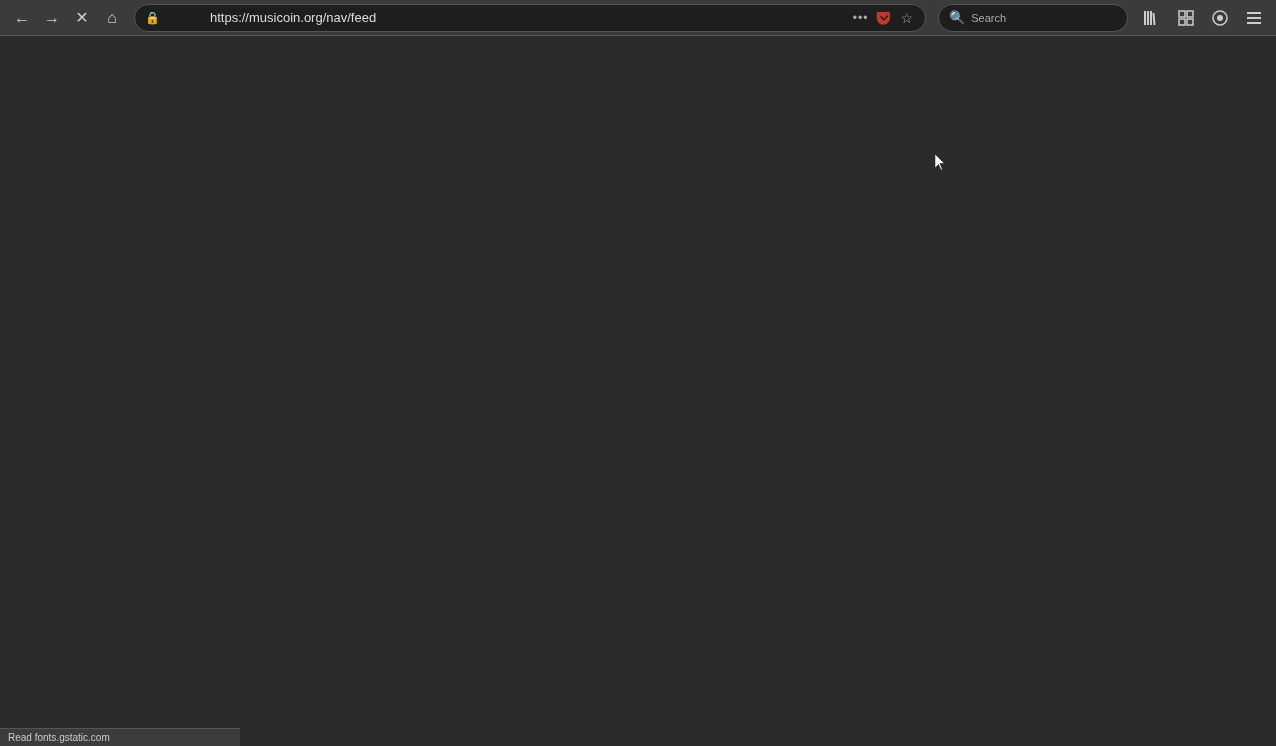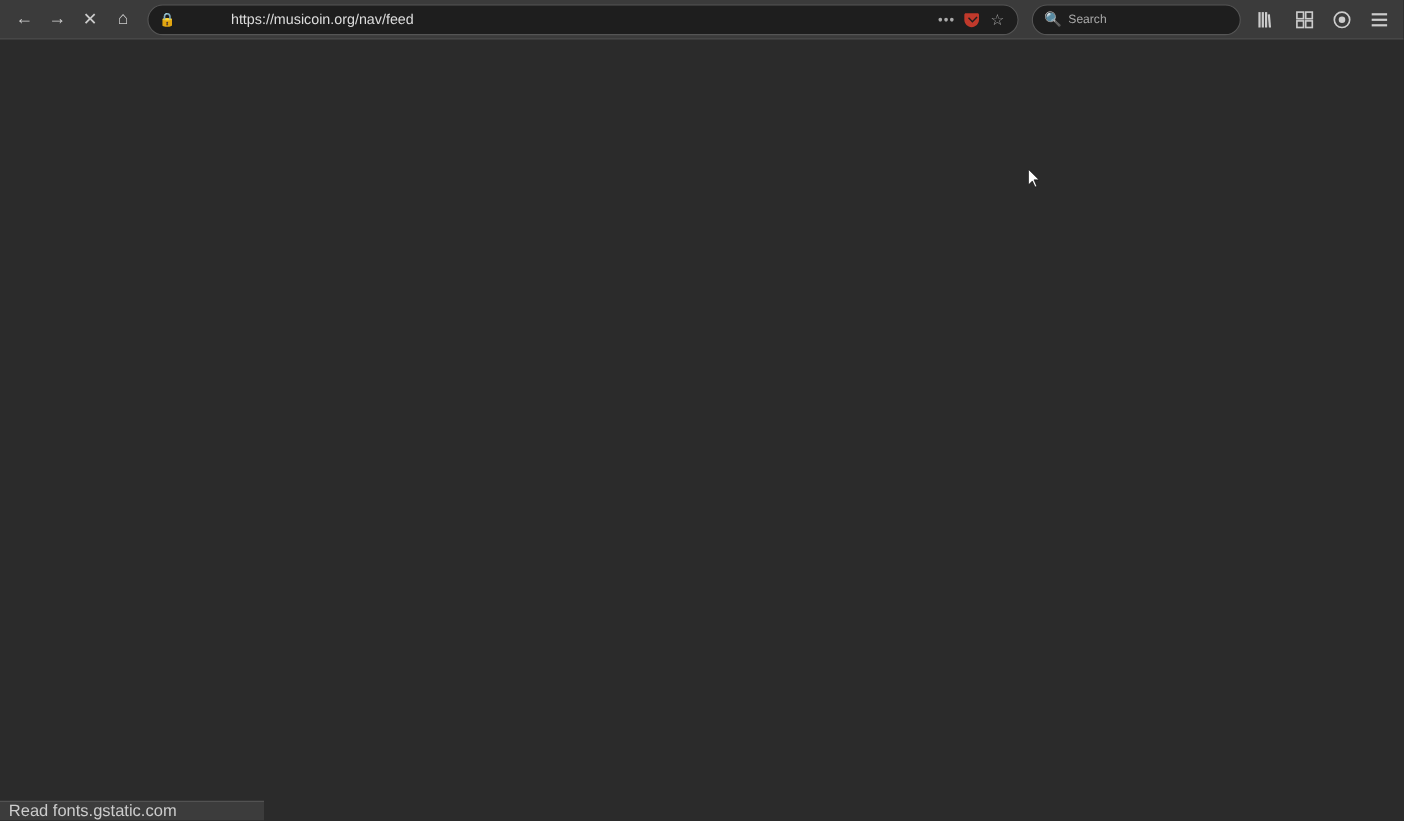--- a/index.html
+++ b/index.html
@@ -159,21 +159,21 @@
       height: 18px;
       background: #3c3c3c;
       border-top: 1px solid #555;
       display: flex;
       align-items: center;
       padding: 0 8px;
     }
 
     .status-text {
       color: #ccc;
-      font-size: 15px;
+      font-size: 10px;
     }
 
     
     .cursor {
       position: absolute;
       top: 118px;
       left: 935px;
       width: 12px;
       height: 18px;
       pointer-events: none;

